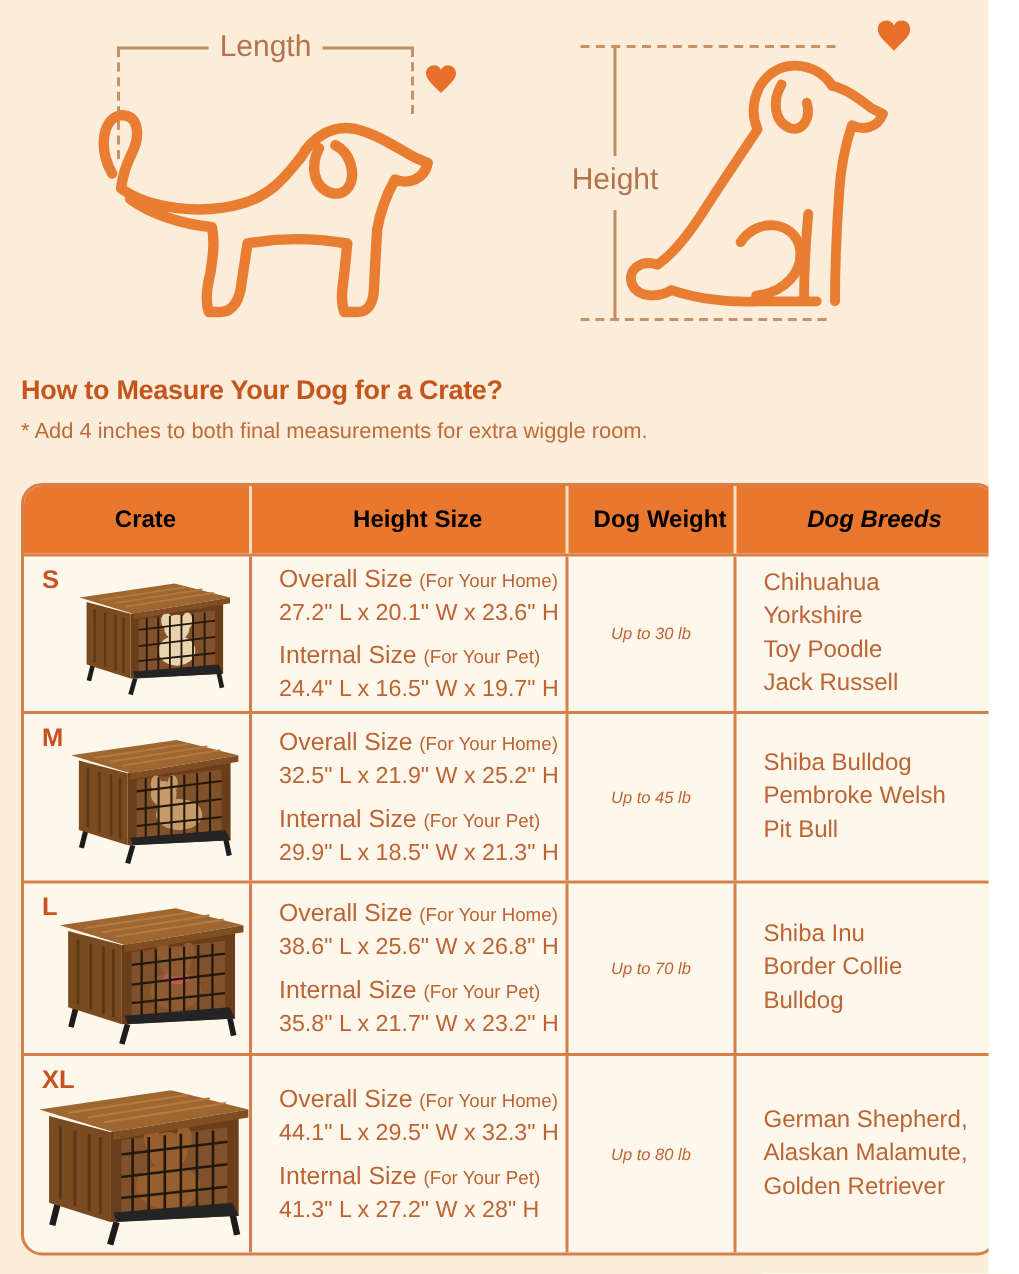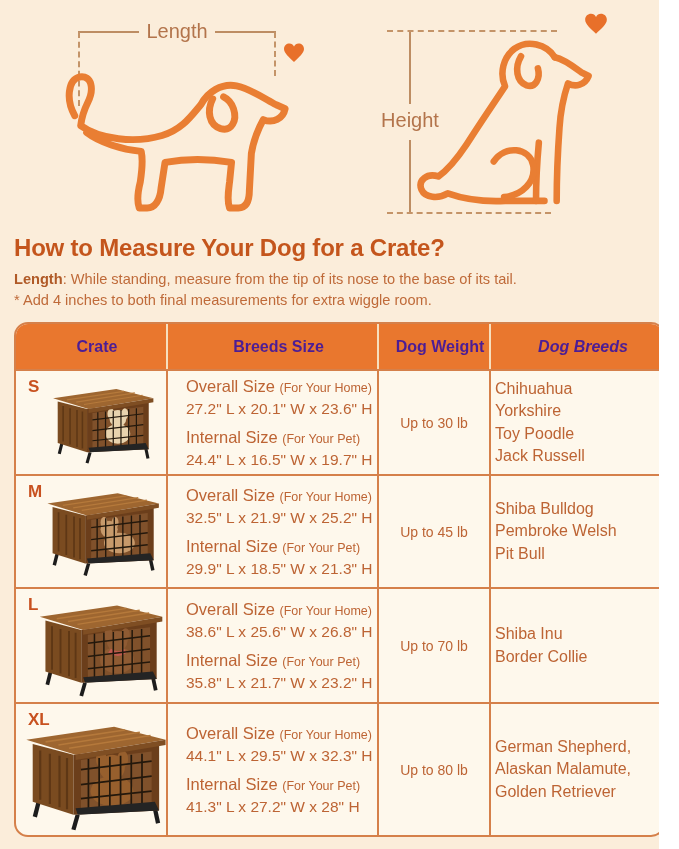--- a/index.html
+++ b/index.html
@@ -18,48 +18,48 @@
   .vdash{position:absolute;width:0;border-left:2px dashed #C49468;}
   .vsolid{position:absolute;width:0;border-left:2px solid #BD8D63;}
   .hdash{position:absolute;height:0;border-top:2px dashed #C49468;}
   .height-label{position:absolute;left:-2px;top:97px;width:74px;text-align:center;color:#B3744B;font-size:20px;}
   .dog-standing{position:absolute;left:2px;top:42px;}
   .dog-sitting{position:absolute;left:38px;top:16px;}
   .heart-a{position:absolute;left:242px;top:30px;}
   .heart-b{position:absolute;left:208px;top:0px;}
   
   .howto{position:absolute;left:14px;top:234px;width:650px;}
-  .howto h1{margin:0 0 7px 0;font-size:24px;color:#C4551C;letter-spacing:-0.2px;}
+  .howto h1{margin:16px 0 7px 0;font-size:18px;color:#C4551C;letter-spacing:-0.2px;}
   .howto p{margin:0;font-size:14.6px;line-height:1.43;color:#BF6A39;}
   .howto p b{color:#B05A27;}
   
   .crate-table{
     position:absolute;left:14px;top:322px;width:651px;box-sizing:border-box;
     background:#FEF8EC;border:2px solid #D5804A;border-radius:14px;overflow:hidden;
   }
   .thead{display:grid;grid-template-columns:152px 211px 112px 1fr;height:45px;background:#E9772E;}
-  .th{display:flex;align-items:center;justify-content:center;color:#4c1d95;font-weight:bold;font-size:16px;border-right:2px solid #F6DFBE;box-sizing:border-box;padding-left:12px;}
+  .th{display:flex;align-items:center;justify-content:center;color:#000000;font-weight:bold;font-size:16px;border-right:2px solid #F6DFBE;box-sizing:border-box;padding-left:12px;}
   .th:last-child{border-right:none;font-style:italic;}
   .trow{display:grid;grid-template-columns:152px 211px 112px 1fr;border-top:2px solid #D5804A;box-sizing:border-box;}
   .r-s{height:105px;}.r-m{height:113px;}.r-l{height:115px;}.r-xl{height:133px;}
   .cell{border-right:2px solid #D5804A;box-sizing:border-box;position:relative;color:#BD6434;}
   .cell:last-child{border-right:none;}
   .c-crate{overflow:hidden;}
   .crate-letter{position:absolute;top:6px;left:12px;font-weight:bold;font-size:17px;color:#C8511F;z-index:2;}
   .crate-img{position:absolute;}
   .img-s{left:34px;top:8px;}
   .img-m{left:28px;top:6px;}
   .img-l{left:20px;top:5px;}
   .img-xl{left:6px;top:10px;}
   .c-size{display:flex;flex-direction:column;justify-content:center;padding-left:18px;gap:10px;}
   .size-title{font-size:16.5px;}
   .size-title .sub{font-size:12.5px;}
   .dims{font-size:15.5px;margin-top:4px;white-space:nowrap;}
-  .c-weight{display:flex;align-items:center;justify-content:center;font-size:14px;}
-  .c-breeds{display:flex;flex-direction:column;justify-content:center;padding-left:4px;font-size:16px;line-height:22.5px;}
+  .c-weight{display:flex;align-items:center;justify-content:center;font-size:11px;font-style:italic;}
+  .c-breeds{display:flex;flex-direction:column;justify-content:center;padding-left:18px;font-size:16px;line-height:22.5px;}
 </style>
 </head>
 <body>
 
 <div class="page">
 
   <div class="diagram diagram-left">
     <div class="measure-h">
       <span class="measure-seg"></span>
       <span class="measure-label">Length</span>
@@ -99,28 +99,27 @@
       <path d="M86,142 C98,124 124,127 128,146 C131,164 116,178 97,180"></path>
       <path d="M115,30 C108,42 110,57 121,61 C130,64 136,54 133,43"></path>
     </svg>
     <svg class="heart-b" width="26" height="24" viewBox="0 0 24 22">
       <path fill="#E8702A" d="M12,20 C7,15 2,11 2,7 C2,3.5 4.5,1.5 7.5,1.5 C9.5,1.5 11,2.5 12,4.5 C13,2.5 14.5,1.5 16.5,1.5 C19.5,1.5 22,3.5 22,7 C22,11 17,15 12,20 Z"></path>
     </svg>
   </div>
 
   <div class="howto">
     <h1>How to Measure Your Dog for a Crate?</h1>
-    <p><b>Length</b><span>: While standing, measure from the tip of its nose to the base of its tail.</span></p>
     <p>* Add 4 inches to both final measurements for extra wiggle room.</p>
   </div>
 
   <div class="crate-table">
     <div class="thead">
       <div class="th">Crate</div>
-      <div class="th">Breeds Size</div>
+      <div class="th">Height Size</div>
       <div class="th">Dog Weight</div>
       <div class="th">Dog Breeds</div>
     </div>
 
     <div class="trow r-s">
       <div class="cell c-crate">
         <span class="crate-letter">S</span>
         <svg class="crate-img img-s" width="108" height="88" viewBox="0 0 140 112">
           <path d="M16,80 L12,96" stroke="#1c1c1c" stroke-width="4"></path>
           <path d="M52,94 L48,108" stroke="#1c1c1c" stroke-width="4"></path>
@@ -238,20 +237,21 @@
         </div>
         <div>
           <div class="size-title"><span>Internal Size</span> <span class="sub">(For Your Pet)</span></div>
           <div class="dims">35.8" L x 21.7" W x 23.2" H</div>
         </div>
       </div>
       <div class="cell c-weight">Up to 70 lb</div>
       <div class="cell c-breeds">
         <div>Shiba Inu</div>
         <div>Border Collie</div>
+        <div>Bulldog</div>
       </div>
     </div>
 
     <div class="trow r-xl">
       <div class="cell c-crate">
         <span class="crate-letter">XL</span>
         <svg class="crate-img img-xl" width="150" height="120" viewBox="0 0 140 112">
           <path d="M16,80 L12,96" stroke="#1c1c1c" stroke-width="4"></path>
           <path d="M52,94 L48,108" stroke="#1c1c1c" stroke-width="4"></path>
           <path d="M124,88 L127,102" stroke="#1c1c1c" stroke-width="4"></path>

